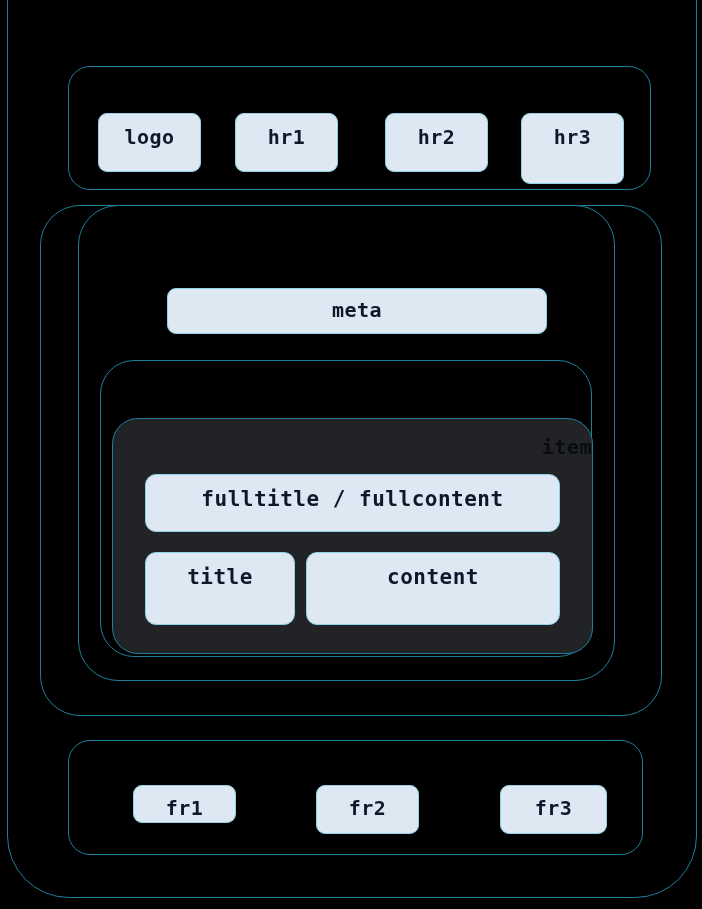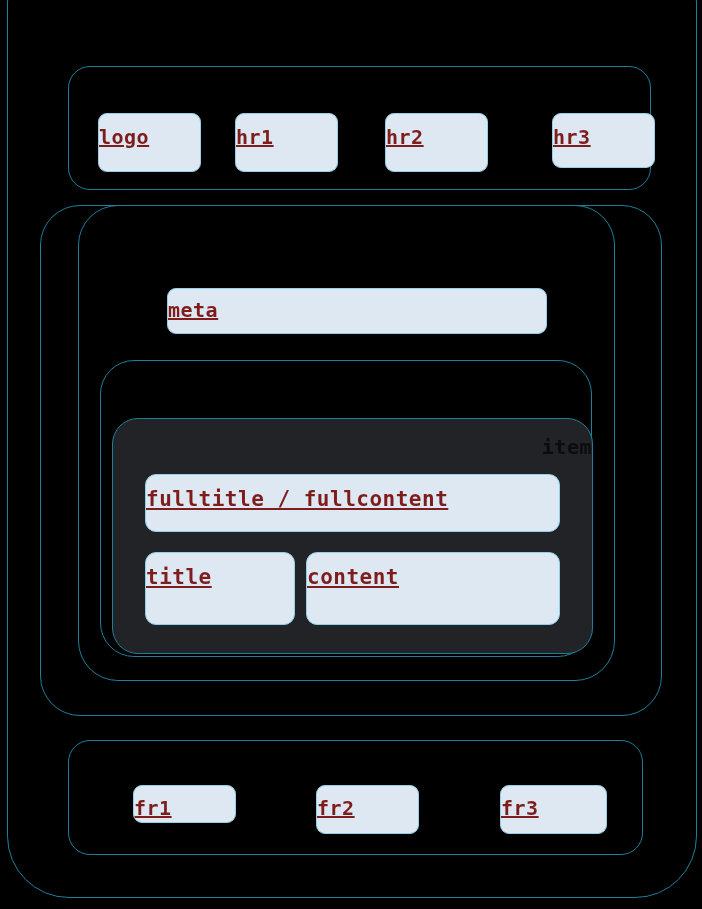--- a/index.html
+++ b/index.html
@@ -109,41 +109,41 @@
     line-height: 1;
   }
 
   
   .chip {
     position: absolute;
     box-sizing: border-box;
     background: #dde8f3;
     border: 1.5px solid #8fd2e8;
     border-radius: 9px;
-    color: #7f1d1d;
+    color: #0f172a;
     font-size: 20px;
     font-weight: bold;
     letter-spacing: 0.5px;
+    text-align: center;
     display: block;
     padding-top: 13px;
     line-height: 1;
     overflow: hidden;
     white-space: nowrap;
-    text-decoration: underline;
   }
   .chip--lg {
     font-size: 21px;
     border-radius: 11px;
   }
 
   
   .chip--logo { left: 98px;  top: 113px; width: 103px; height: 59px; }
   .chip--hr1  { left: 235px; top: 113px; width: 103px; height: 59px; }
   .chip--hr2  { left: 385px; top: 113px; width: 103px; height: 59px; }
-  .chip--hr3  { left: 552px; top: 113px; width: 103px; height: 55px; }
+  .chip--hr3  { left: 521px; top: 113px; width: 103px; height: 71px; }
 
   
   .chip--meta { left: 167px; top: 288px; width: 380px; height: 46px; padding-top: 11px; }
 
   
   .chip--fulltitle { left: 145px; top: 474px; width: 415px; height: 58px; padding-top: 14px; }
   .chip--title     { left: 145px; top: 552px; width: 150px; height: 73px; padding-top: 14px; }
   .chip--content   { left: 306px; top: 552px; width: 254px; height: 73px; padding-top: 14px; }
 
   

